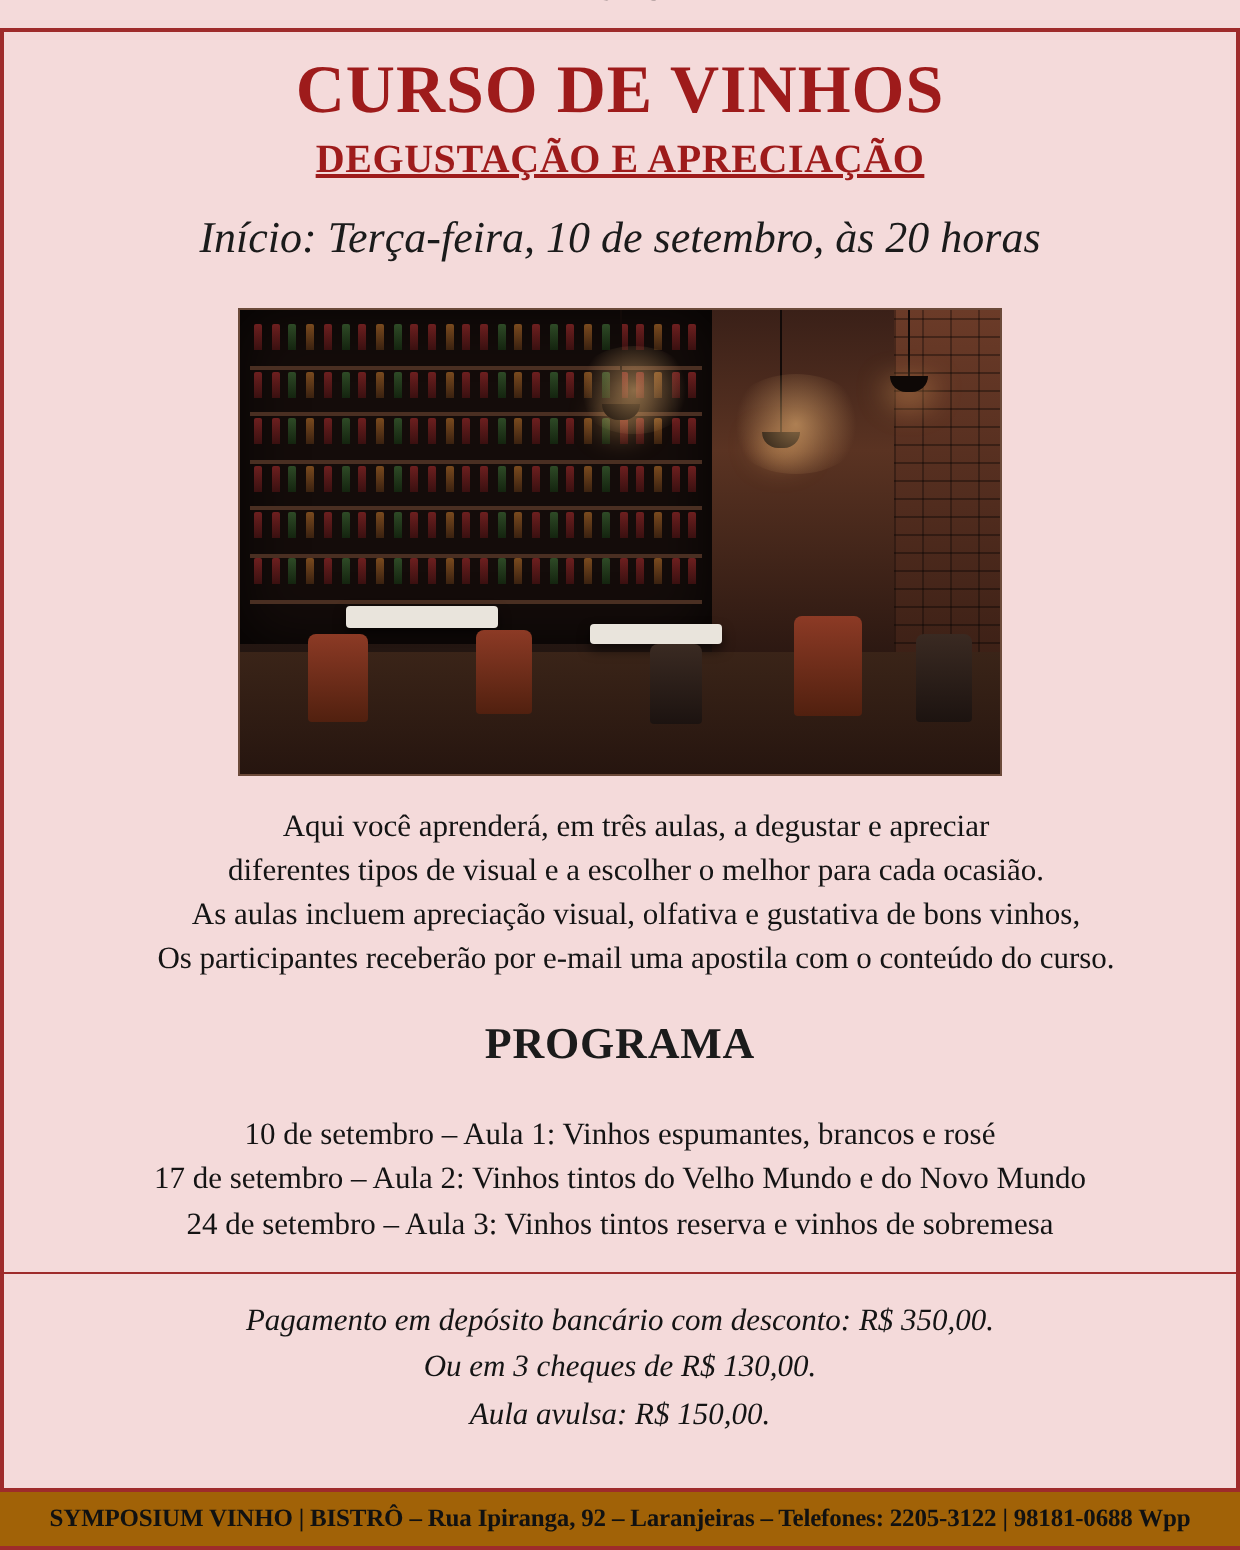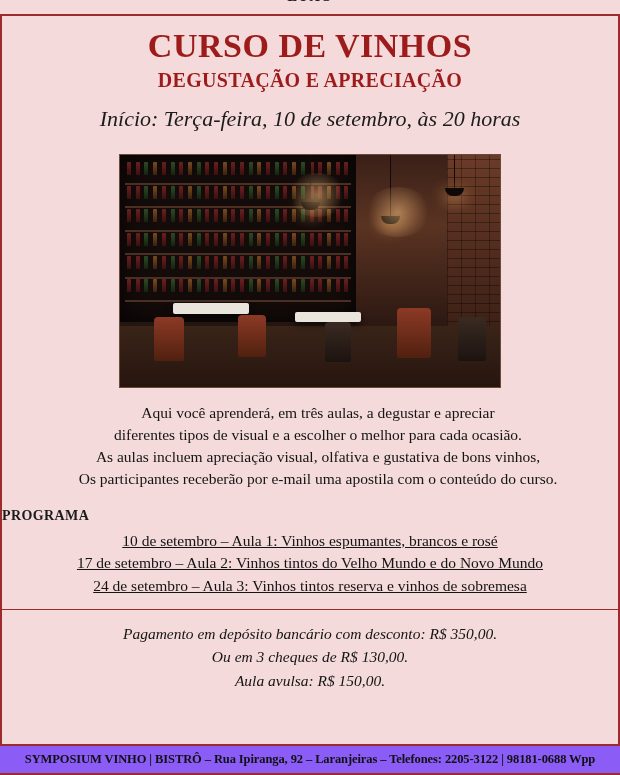--- a/index.html
+++ b/index.html
@@ -10,21 +10,21 @@
     width: 620px;
     height: 775px;
     background: #f2d9d9;
     font-family: "Liberation Serif", serif;
     overflow: hidden;
   }
   .poster {
     position: relative;
     width: 620px;
     height: 775px;
-    background: #8b5cf6;
+    background: #a16207;
     box-sizing: border-box;
     display: flex;
     flex-direction: column;
   }
   
   .top-band {
     height: 14px;
     background: #f4dada;
     position: relative;
     overflow: hidden;
@@ -73,20 +73,21 @@
     line-height: 1.05;
     margin: 2px 0 0 0;
   }
   .subtitle {
     font-family: "Liberation Serif", serif;
     font-size: 20px;
     font-weight: bold;
     color: #9e1b1b;
     letter-spacing: 0.3px;
     margin: 5px 0 0 0;
+    text-decoration: underline;
   }
   .start-line {
     font-family: "Liberation Serif", serif;
     font-style: italic;
     font-size: 22px;
     color: #1b1b1b;
     margin: 14px 0 0 0;
   }
   .photo-wrap {
     text-align: center;
@@ -200,34 +201,35 @@
   .body-text {
     text-align: center;
     font-size: 15.5px;
     line-height: 1.42;
     color: #141414;
     padding: 4px 2px 0 18px;
   }
   .body-text p { margin: 0; }
 
   .program-title {
-    font-size: 14px;
+    text-align: center;
+    font-size: 22px;
     font-weight: bold;
     color: #1b1b1b;
-    margin: 18px 0 6px 0;
+    margin: 18px 0 22px 0;
     letter-spacing: 0.4px;
   }
   .program-list {
     text-align: center;
     font-size: 15.5px;
     line-height: 1.45;
     color: #141414;
     padding: 0 12px 12px 12px;
   }
-  .program-list p { margin: 0; text-decoration: underline; }
+  .program-list p { margin: 0; }
 
   .price-box {
     text-align: center;
     font-size: 15.5px;
     line-height: 1.5;
     color: #141414;
     padding: 12px 18px 12px 18px;
     font-style: italic;
   }
   .price-box p { margin: 0; }

